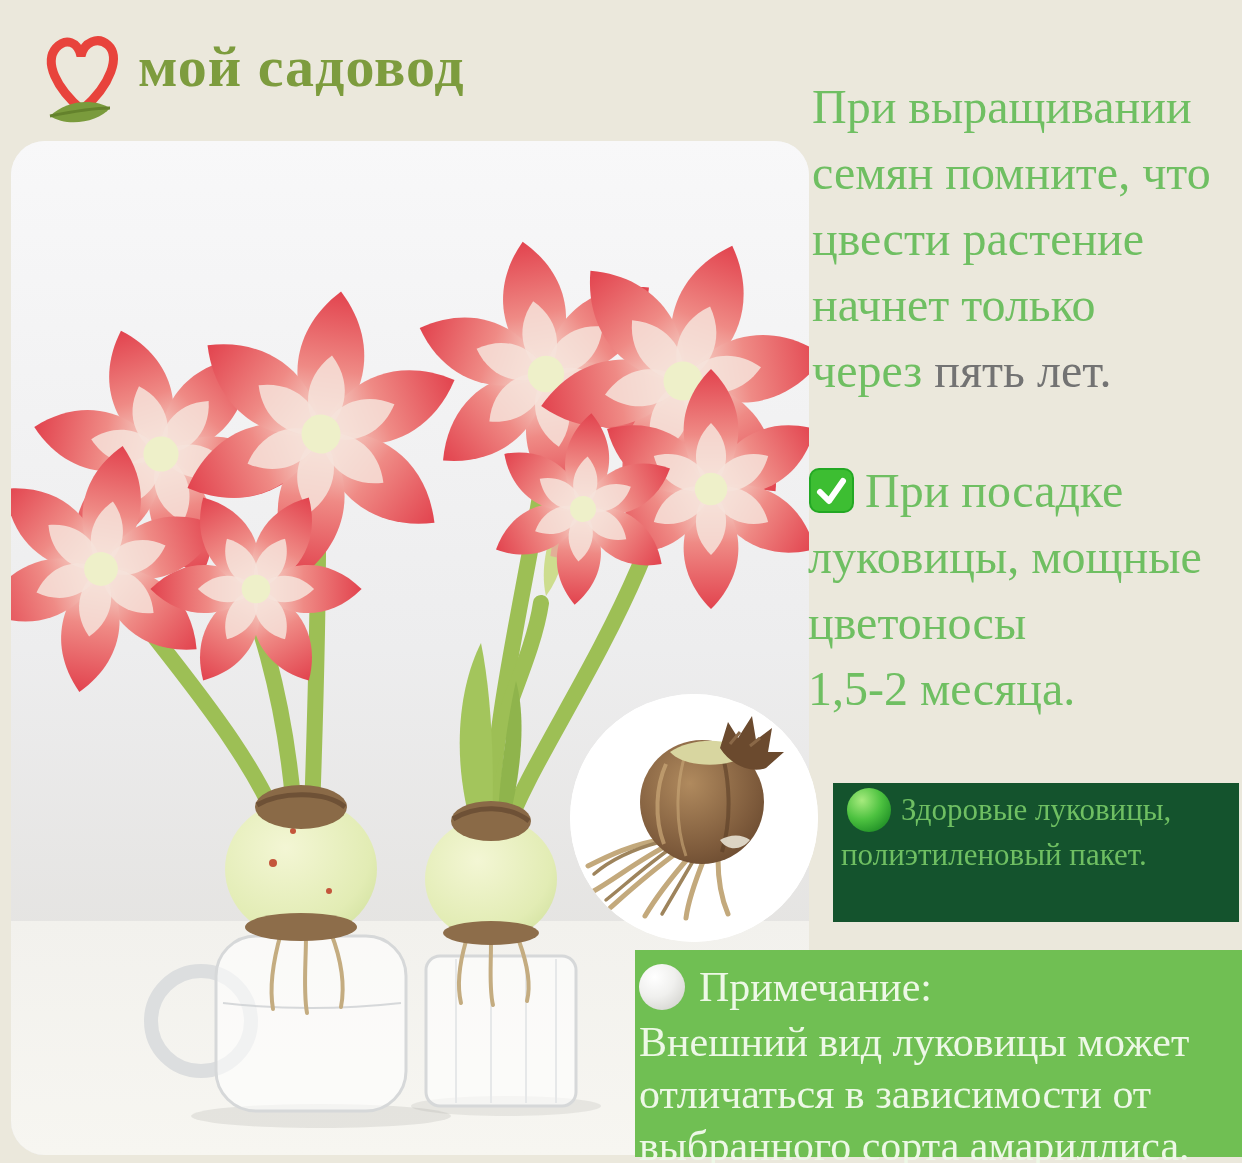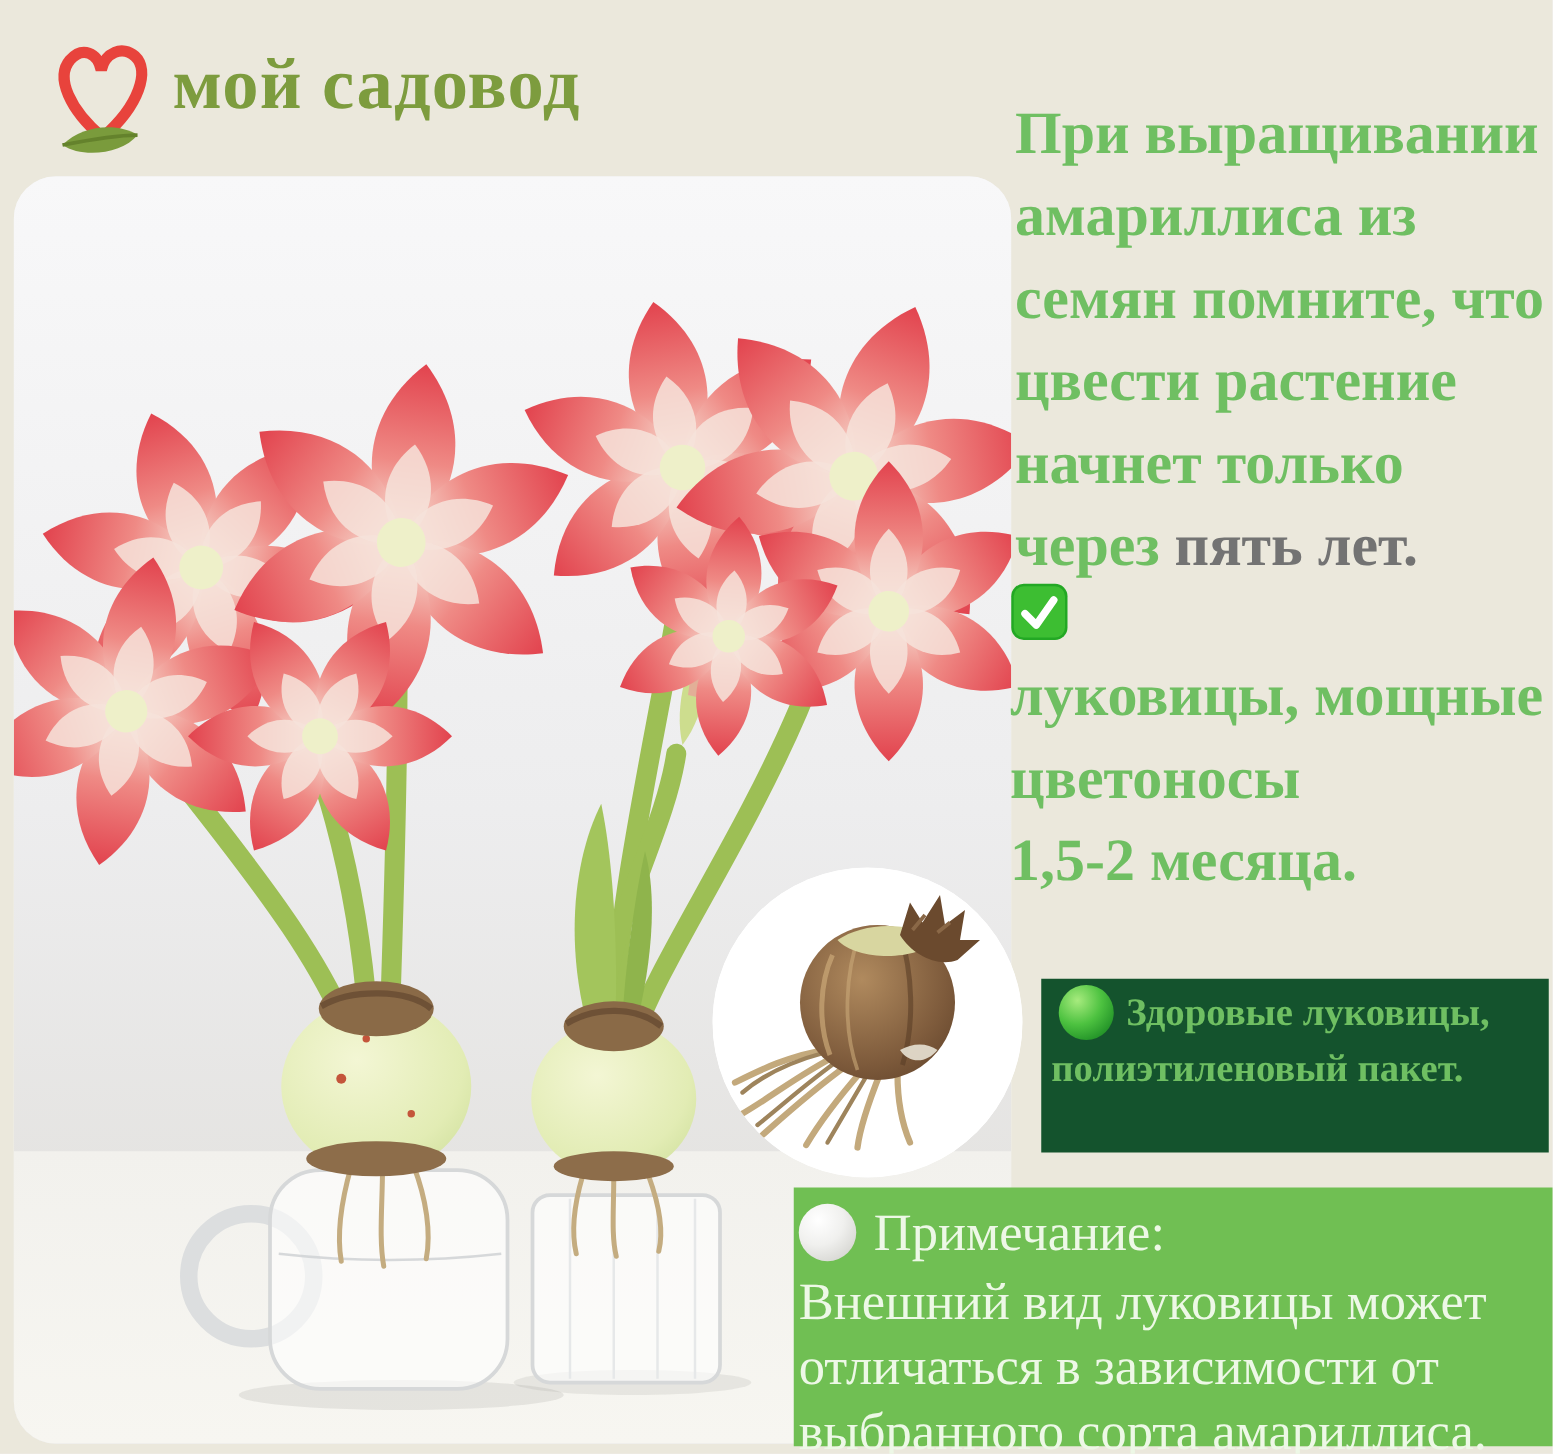--- a/index.html
+++ b/index.html
@@ -15,21 +15,21 @@
   
   .photo{
     position:absolute;left:11px;top:141px;width:798px;height:1014px;
     border-radius:34px;overflow:hidden;background:#f2f2f3;
   }
   .inset{
     position:absolute;left:570px;top:694px;width:248px;height:248px;
     border-radius:50%;overflow:hidden;background:#ffffff;
   }
   
-  .green-text{color:#6fbf62;font-weight:bold;}
+  .green-text{color:#6fbf62;}
   .intro{position:absolute;left:812px;top:74px;width:428px;font-size:48px;line-height:66px;}
   .tip{position:absolute;left:808px;top:458px;width:432px;font-size:48px;line-height:66px;}
   .hl-red{color:#737373;}
   .emoji{display:inline-block;vertical-align:-7px;margin-right:10px;}
   .emoji svg{display:block;}
   .sphere{display:inline-block;width:46px;height:46px;border-radius:50%;vertical-align:-10px;margin-right:12px;}
   .sphere-green{background:radial-gradient(circle at 34% 28%, #a7eb7e 0%, #4dc240 45%, #28992b 75%, #187a1e 100%);}
   .sphere-white{background:radial-gradient(circle at 34% 28%, #ffffff 0%, #f0f0ee 45%, #d8d8d4 80%, #c8c8c4 100%);}
   
   .bulbs-box{
@@ -198,36 +198,35 @@
 
     <path d="M100,58 C120,44 158,42 178,58 C168,74 116,76 100,58 Z" fill="#d8d6a0"></path>
 
     <path d="M150,54 L158,28 L168,44 L182,22 L186,46 L202,34 L198,58 L214,58 L196,74 C180,80 160,70 150,54 Z" fill="#6b4a2e"></path>
     <path d="M160,50 L170,38 M180,52 L190,44" stroke="#8a6847" stroke-width="3"></path>
   </svg>
 </div>
 
 <div class="intro green-text">
   <div>При выращивании</div>
-  <div>амариллиса из</div>
   <div>семян помните, что</div>
   <div>цвести растение</div>
   <div>начнет только</div>
   <div><span>через </span><span class="hl-red">пять лет.</span></div>
 </div>
 
 <div class="tip green-text">
   <div>
     <span class="emoji">
       <svg width="47" height="47" viewBox="0 0 47 47">
         <rect x="1" y="1" width="45" height="45" rx="10" fill="#23a824"></rect>
         <rect x="3" y="3" width="41" height="41" rx="8" fill="#3dbe32"></rect>
         <path d="M12,25 L21,34 L35,14" fill="none" stroke="#ffffff" stroke-width="6" stroke-linecap="round" stroke-linejoin="round"></path>
       </svg>
-    </span>
+    </span><span>При посадке</span>
   </div>
   <div>луковицы, мощные</div>
   <div>цветоносы</div>
   <div>1,5-2 месяца.</div>
 </div>
 
 <div class="bulbs-box green-text">
   <div><span class="sphere sphere-green"></span><span>Здоровые луковицы,</span></div>
   <div>полиэтиленовый пакет.</div>
 </div>

